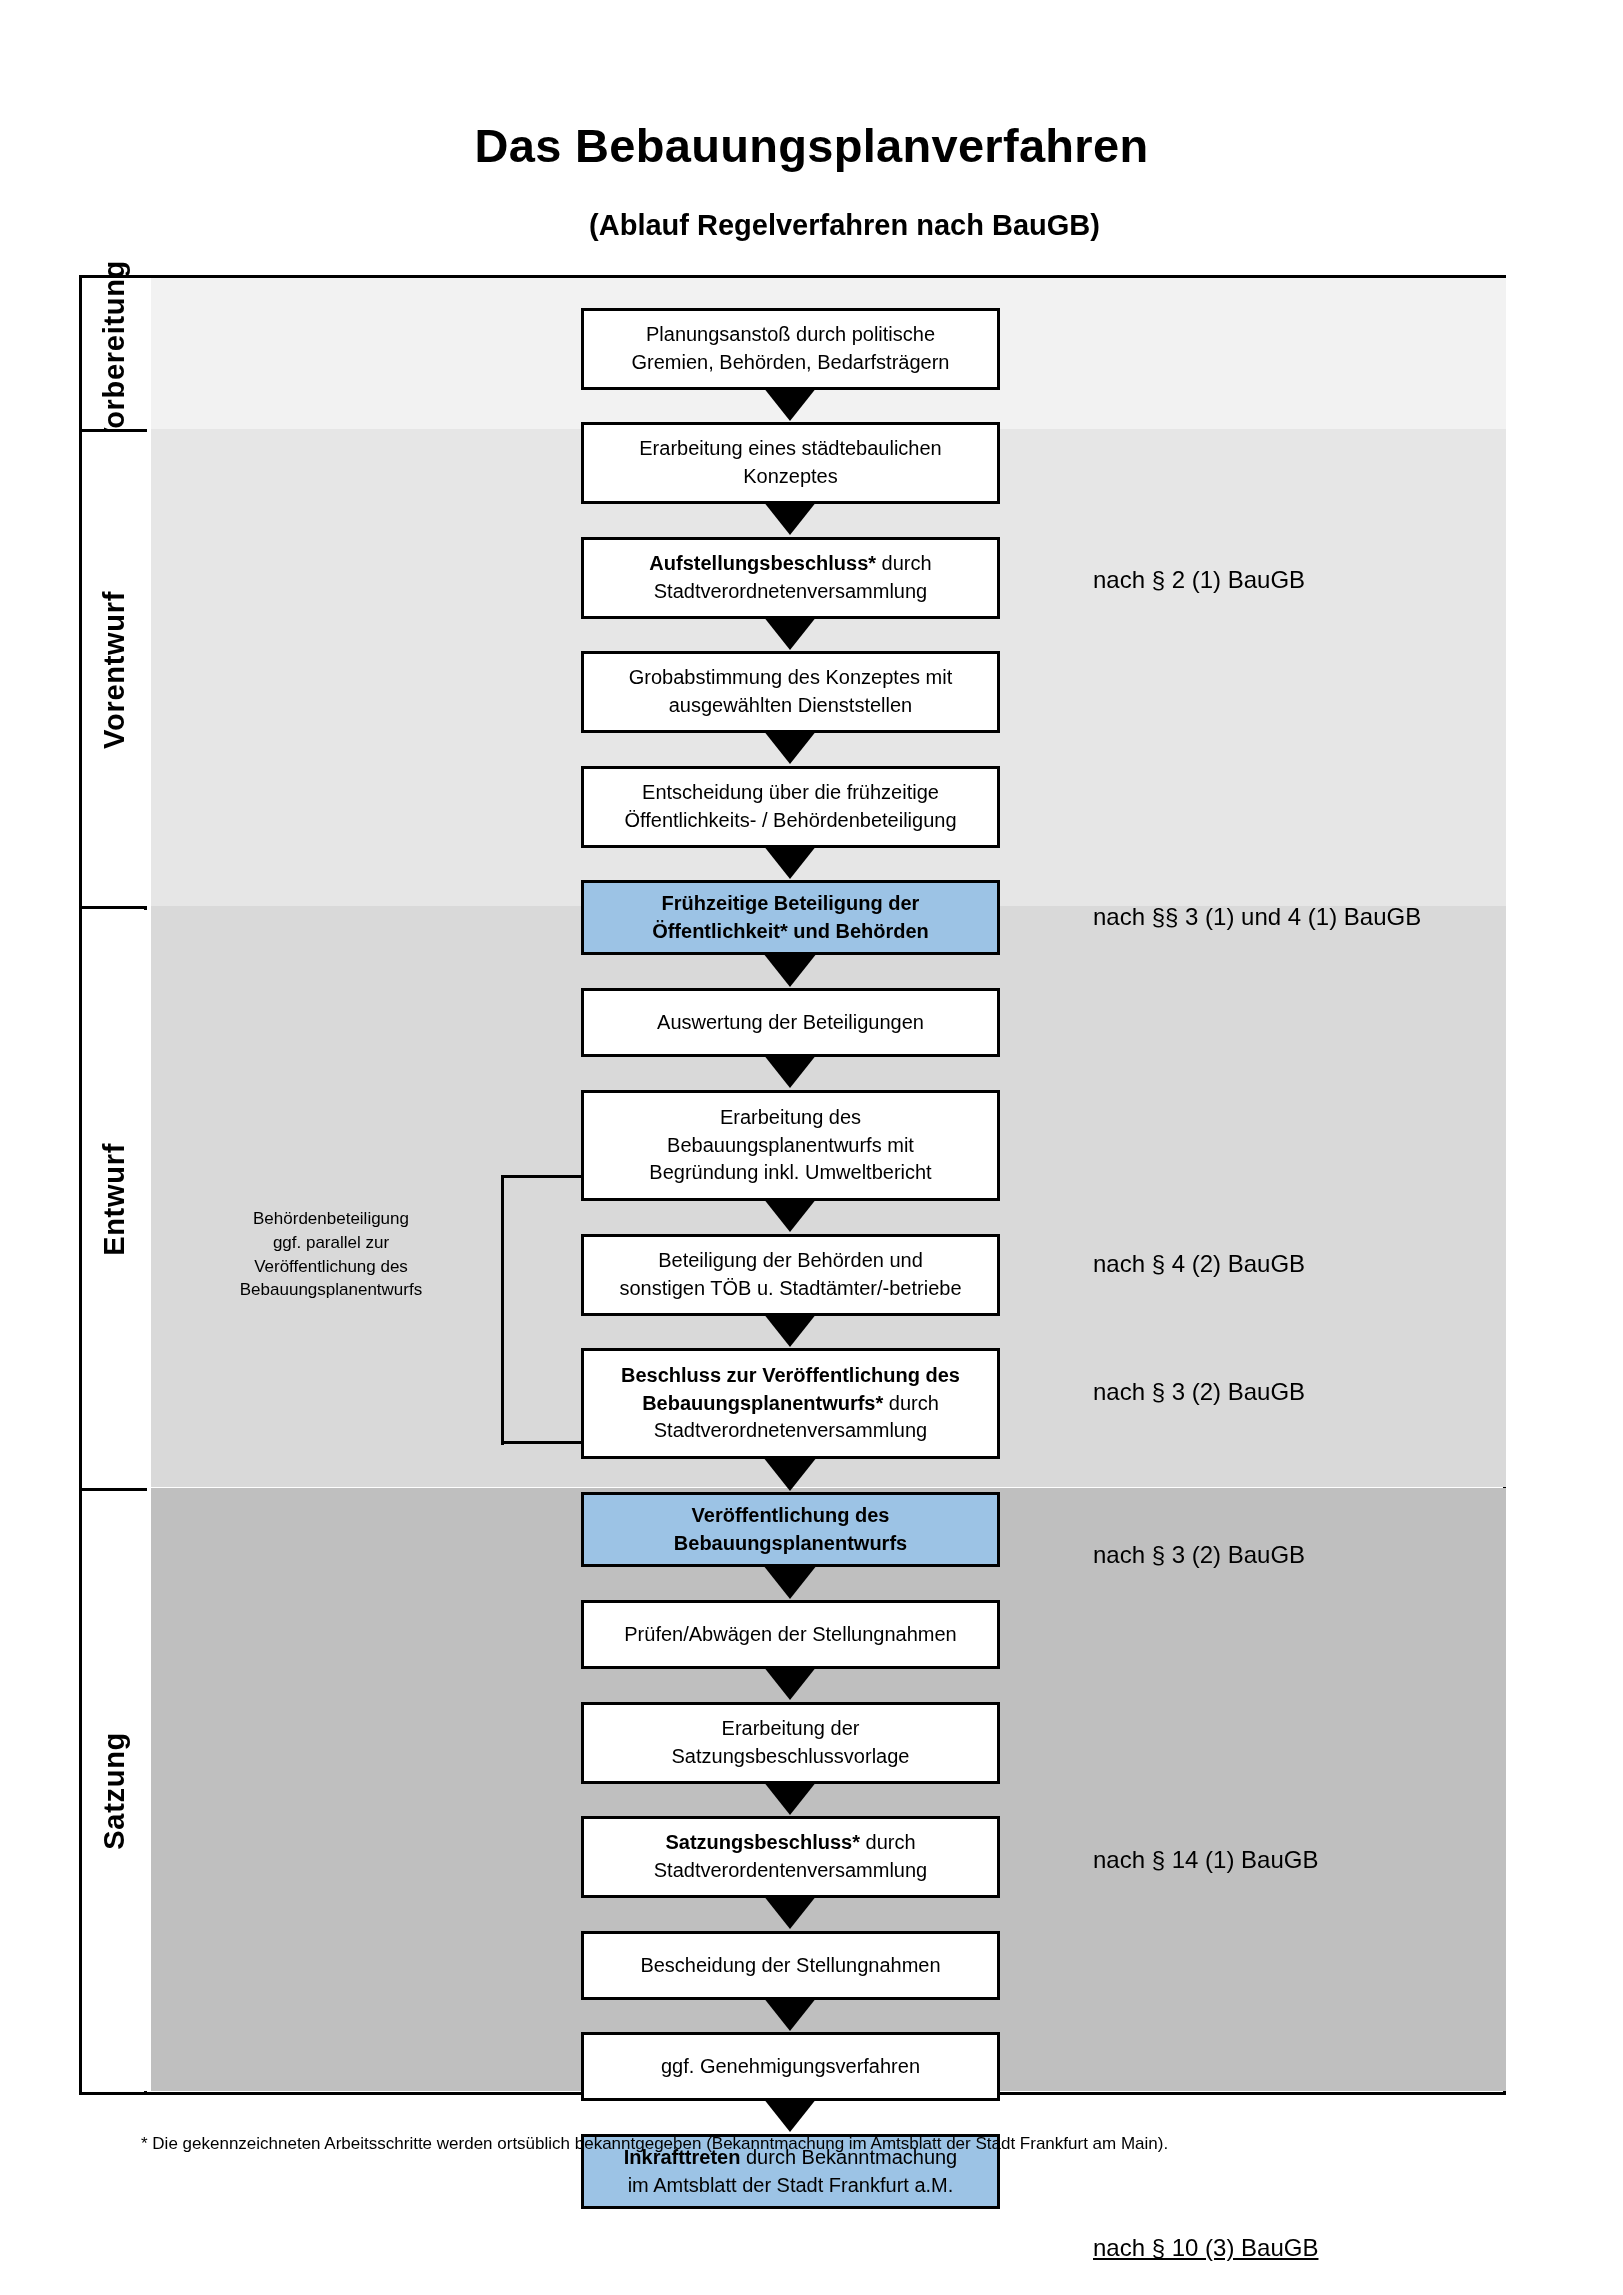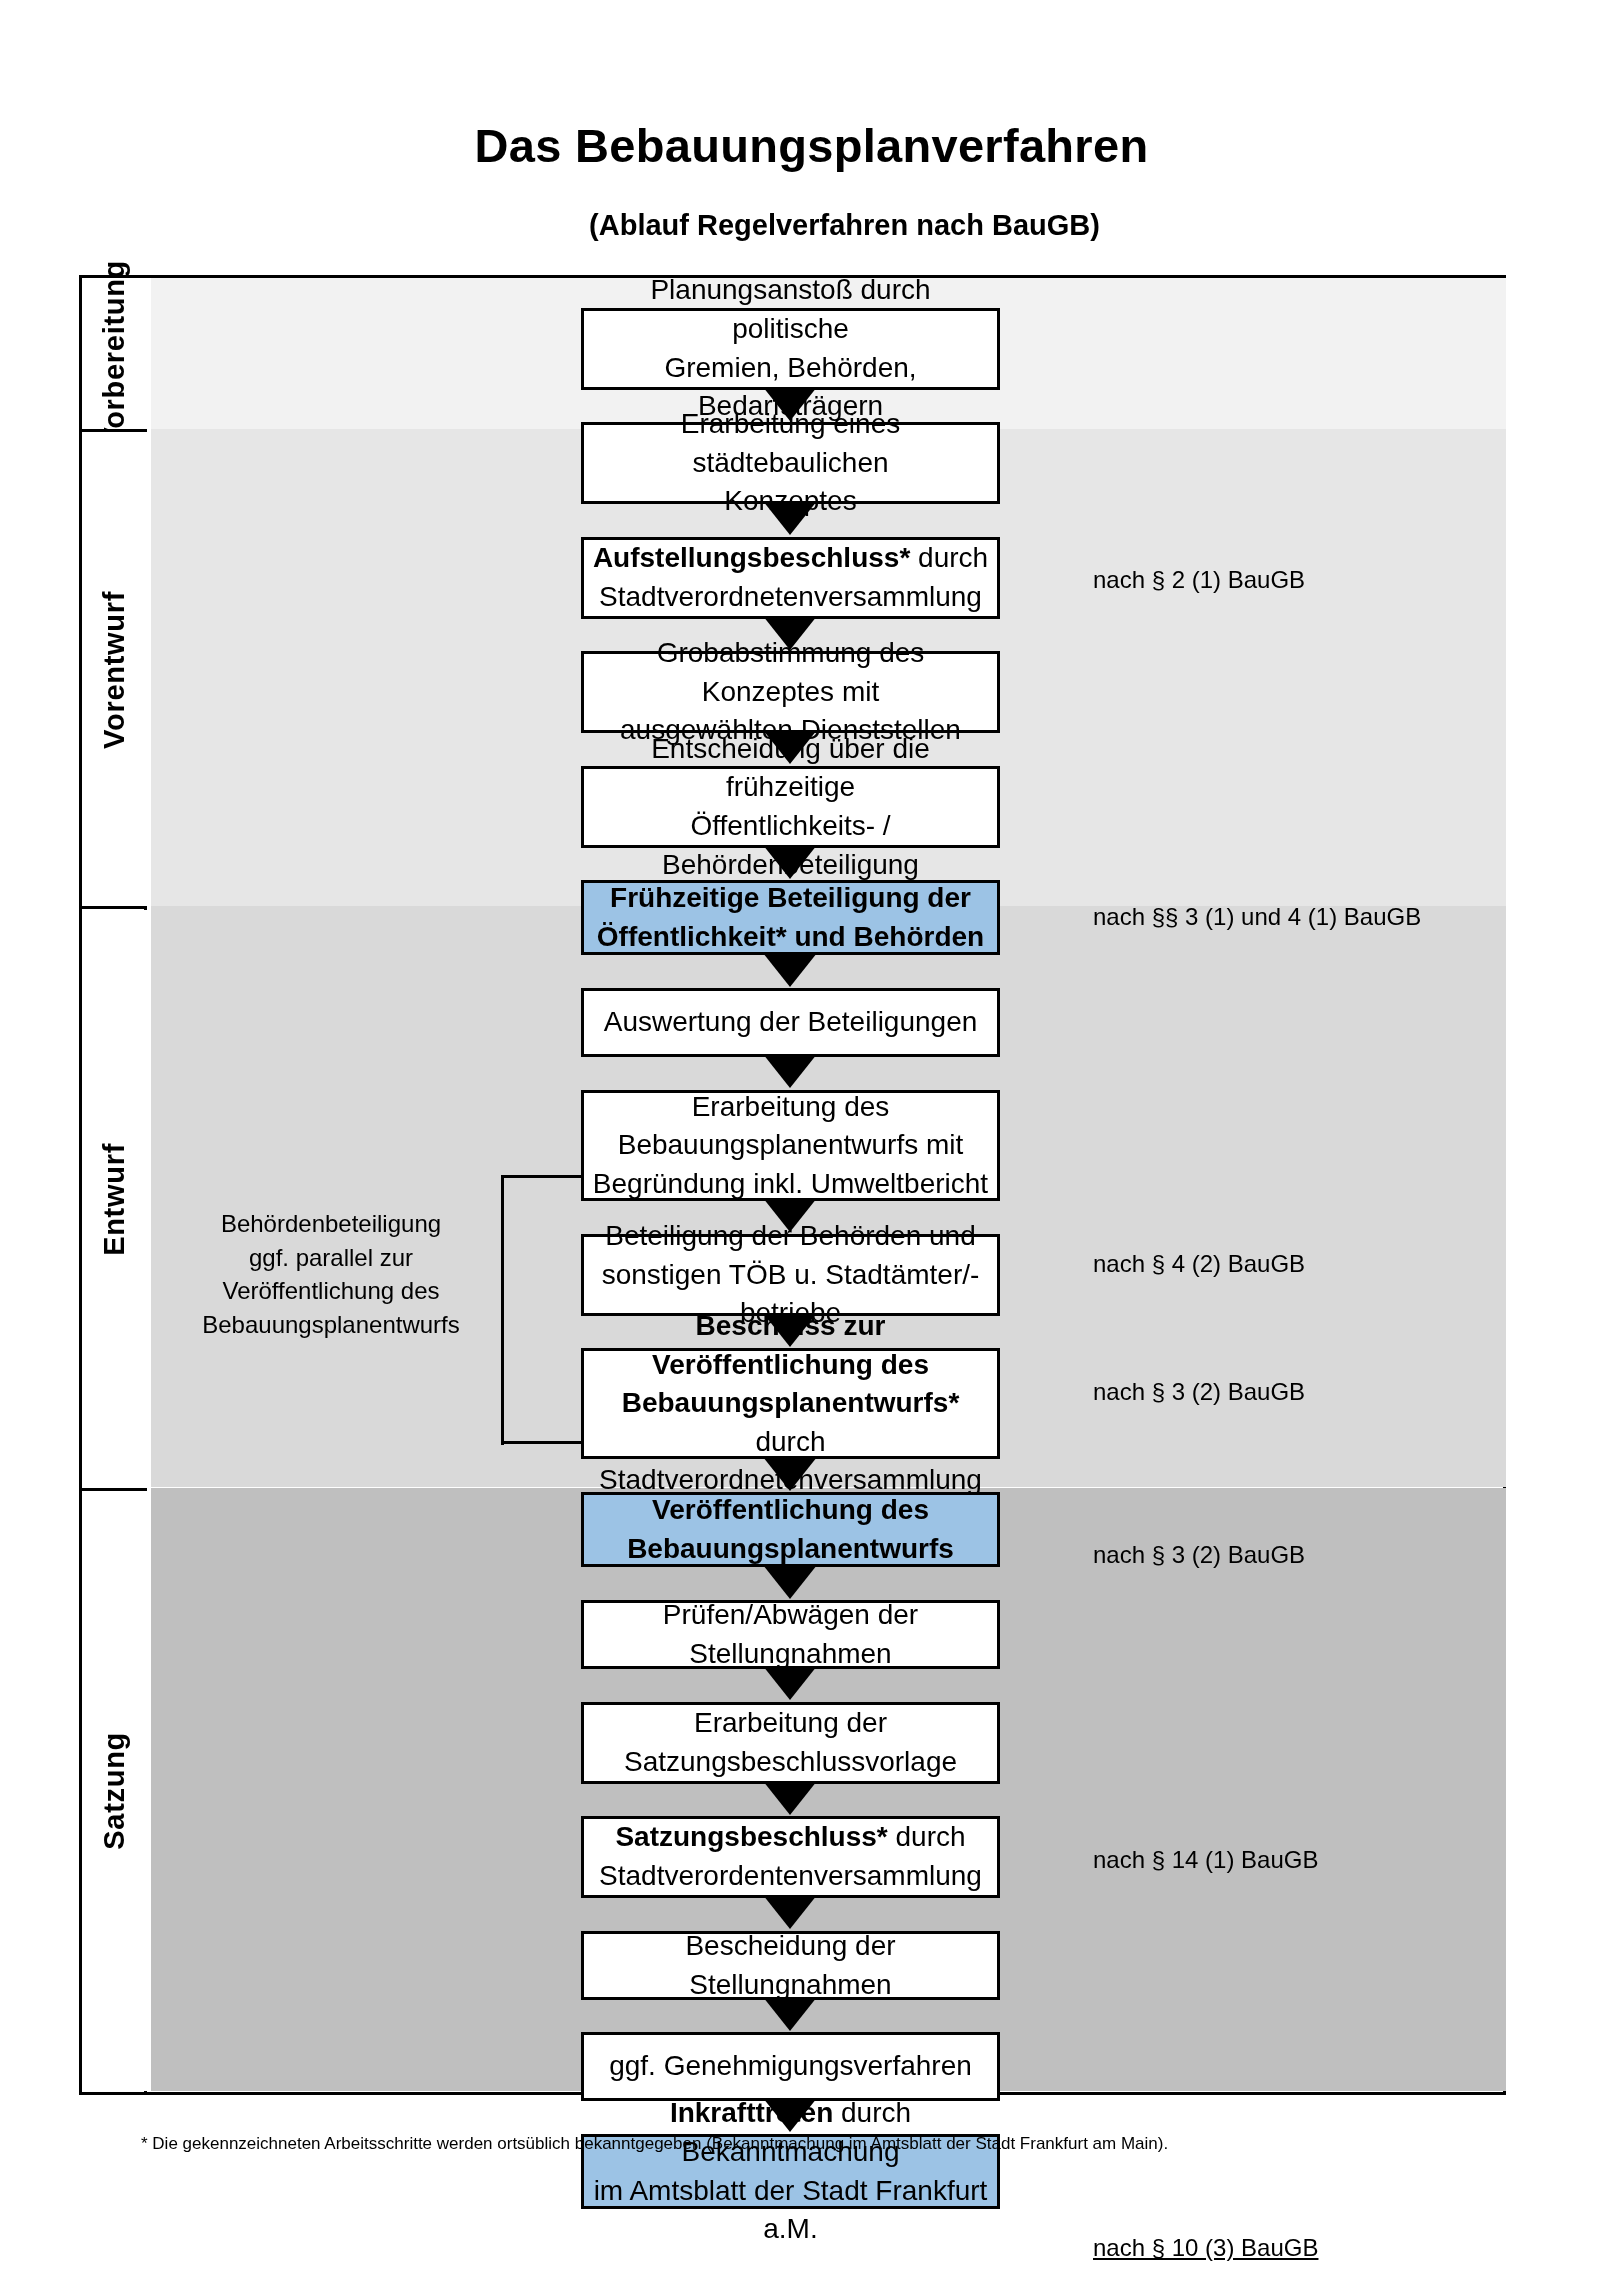--- a/index.html
+++ b/index.html
@@ -96,21 +96,21 @@
   
   .pbox {
     position: absolute;
     box-sizing: border-box;
     border: 3.3px solid #000000;
     background: #ffffff;
     display: flex;
     align-items: center;
     justify-content: center;
     text-align: center;
-    font-size: 28px;
+    font-size: 20px;
     line-height: 1.38;
     padding: 2.6px 7.9px;
   }
   .pbox.blue { background: #9CC3E5; }
   .pbox .txt { display: block; width: 100%; }
   .pbox b { font-weight: bold; }
 
   
   .arrow-down {
     position: absolute;
@@ -124,21 +124,21 @@
   
   .annot {
     position: absolute;
     font-size: 24px;
     white-space: nowrap;
   }
 
   
   .leftnote {
     position: absolute;
-    font-size: 24px;
+    font-size: 17px;
     line-height: 1.4;
     text-align: center;
   }
 
   
   .conn-h {
     position: absolute;
     background: #000000;
     height: 3.3px;
   }

